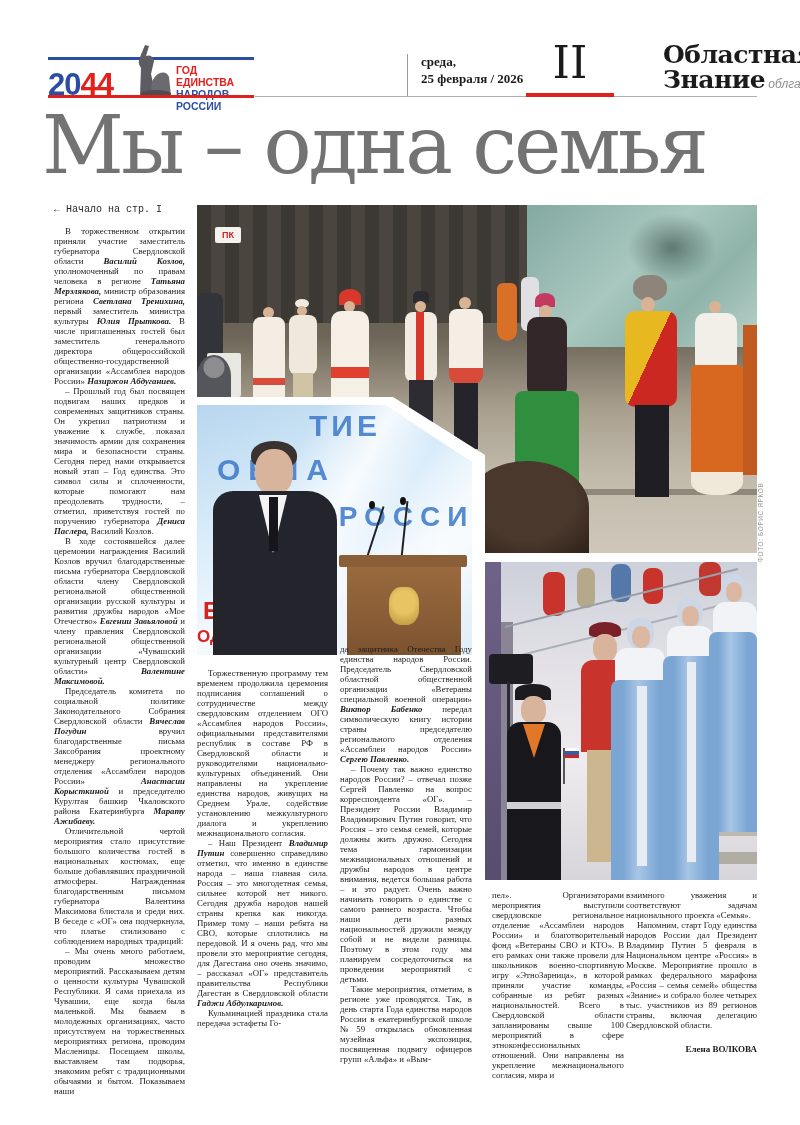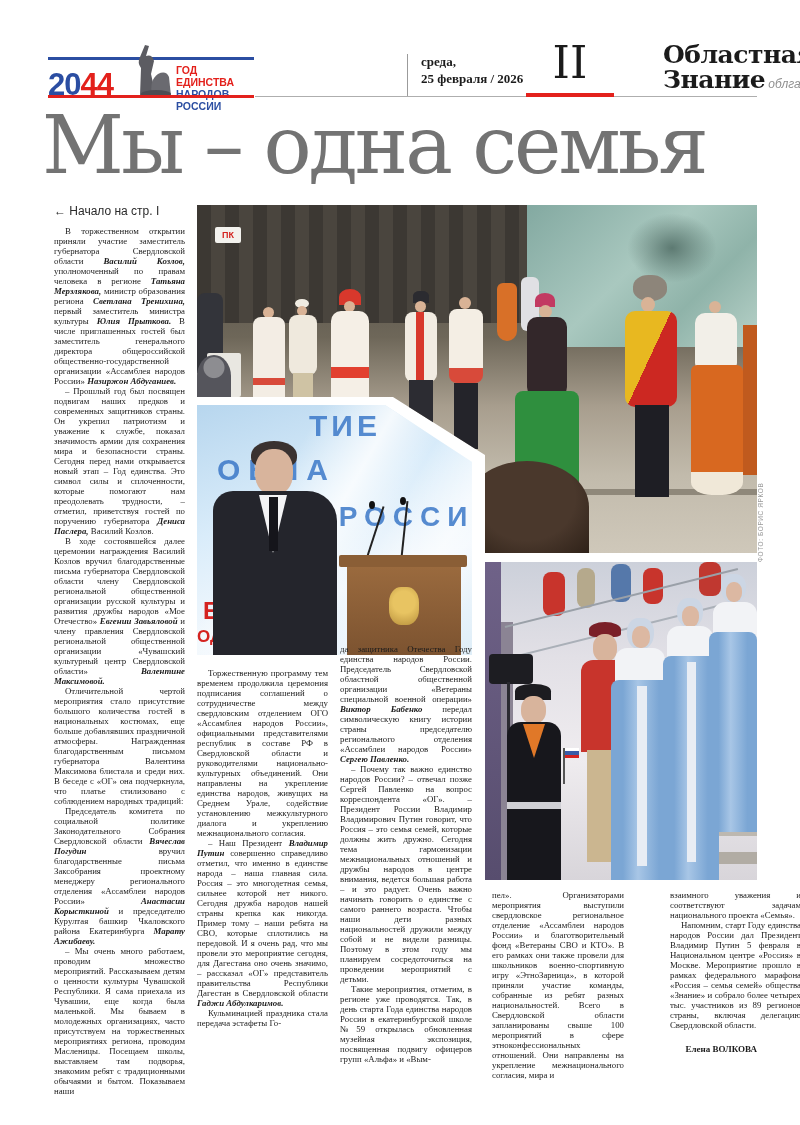--- a/index.html
+++ b/index.html
@@ -27,21 +27,21 @@
   .m-paper{left:644px;top:42px;font-family:"DejaVu Serif",serif;font-weight:bold;
            font-size:25px;line-height:25px;letter-spacing:-0.5px;margin-left:19px;}
   .m-site{font-family:Liberation Sans, sans-serif;font-weight:normal;font-style:italic;
           font-size:12px;color:#8f8f8f;letter-spacing:0;margin-left:3px;}
 
   
   .headline{left:42px;top:100px;font-family:"DejaVu Serif",serif;font-size:80px;line-height:92px;
             letter-spacing:-3px;white-space:nowrap;color:#737373;}
 
   
-  .note{left:54px;top:204px;font-family:Liberation Sans, sans-serif;font-size:12px;color:#2a2a2a;}
+  .note{left:54px;top:204px;font-family:Liberation Mono, monospace;font-size:10px;color:#2a2a2a;}
   .col{position:absolute;width:131px;font-size:8.8px;line-height:10px;text-align:justify;}
   .col p{margin:0;text-indent:11px;}
   .col p.cont{text-indent:0;}
   .col b{font-weight:bold;font-style:italic;}
   .byline{left:626px;top:1044px;width:131px;text-align:right;font-weight:bold;font-size:9px;}
 
   .credit{left:757px;top:428px;height:134px;writing-mode:vertical-rl;transform:rotate(180deg);
           font-family:"Liberation Sans",sans-serif;font-size:6.5px;color:#9b9b9b;letter-spacing:.6px;}
 
   
@@ -215,36 +215,36 @@
     <div class="blob" style="left:228px;top:40px;width:44px;height:48px;background:#f2f3f6;border-radius:12px;"></div>
     <div class="blob" style="left:224px;top:70px;width:48px;height:200px;background:linear-gradient(90deg,#7ba6d4 0 20%,#a8c6e6 45%,#7ba6d4 80%);border-radius:8px 8px 0 0;"></div>
   </div>
 
   <div class="abs credit">ФОТО: БОРИС ЯРКОВ</div>
 
   <div class="col" style="left:54px;top:226px;">
       <p><span>В торжественном открытии приняли участие заместитель губернатора Свердловской области </span><b>Василий Козлов,</b><span> уполномоченный по правам человека в регионе </span><b>Татьяна Мерзлякова,</b><span> министр образования региона </span><b>Светлана Тренихина,</b><span> первый заместитель министра культуры </span><b>Юлия Прыткова.</b><span> В числе приглашенных гостей был заместитель генерального директора общероссийской общественно-государственной организации «Ассамблея народов России» </span><b>Назиржон Абдуганиев.</b></p>
       <p><span>– Прошлый год был посвящен подвигам наших предков и современных защитников страны. Он укрепил патриотизм и уважение к службе, показал значимость армии для сохранения мира и безопасности страны. Сегодня перед нами открывается новый этап – Год единства. Это символ силы и сплоченности, которые помогают нам преодолевать трудности, – отметил, приветствуя гостей по поручению губернатора </span><b>Дениса Паслера,</b><span> Василий Козлов.</span></p>
       <p><span>В ходе состоявшейся далее церемонии награждения Василий Козлов вручил благодарственные письма губернатора Свердловской области члену Свердловской региональной общественной организации русской культуры и развития дружбы народов «Мое Отечество» </span><b>Евгении Завьяловой</b><span> и члену правления Свердловской региональной общественной организации «Чувашский культурный центр Свердловской области» </span><b>Валентине Максимовой.</b></p>
+      <p><span>Председатель комитета по социальной политике Законодательного Собрания Свердловской области </span><b>Вячеслав Погудин</b><span> вручил благодарственные письма Заксобрания проектному менеджеру регионального отделения «Ассамблеи народов России» </span><b>Анастасии Корысткиной</b><span> и председателю Курултая башкир Чкаловского района Екатеринбурга </span><b>Марату Ажибаеву.</b></p>
       <p><span>Отличительной чертой мероприятия стало присутствие большого количества гостей в национальных костюмах, еще больше добавлявших праздничной атмосферы. Награжденная благодарственным письмом губернатора Валентина Максимова блистала и среди них. В беседе с «ОГ» она подчеркнула, что платье стилизовано с соблюдением народных традиций:</span></p>
-      <p><span>Председатель комитета по социальной политике Законодательного Собрания Свердловской области </span><b>Вячеслав Погудин</b><span> вручил благодарственные письма Заксобрания проектному менеджеру регионального отделения «Ассамблеи народов России» </span><b>Анастасии Корысткиной</b><span> и председателю Курултая башкир Чкаловского района Екатеринбурга </span><b>Марату Ажибаеву.</b></p>
       <p><span>– Мы очень много работаем, проводим множество мероприятий. Рассказываем детям о ценности культуры Чувашской Республики. Я сама приехала из Чувашии, еще когда была маленькой. Мы бываем в молодежных организациях, часто присутствуем на торжественных мероприятиях региона, проводим Масленицы. Посещаем школы, выставляем там подворья, знакомим ребят с традиционными обычаями и бытом. Показываем наши</span></p>
     </div>
   <div class="col" style="left:197px;top:668px;">
       <p><span>Торжественную программу тем временем продолжила церемония подписания соглашений о сотрудничестве между свердловским отделением ОГО «Ассамблея народов России», официальными представителями республик в составе РФ в Свердловской области и руководителями национально-культурных объединений. Они направлены на укрепление единства народов, живущих на Среднем Урале, содействие установлению межкультурного диалога и укреплению межнационального согласия.</span></p>
       <p><span>– Наш Президент </span><b>Владимир Путин</b><span> совершенно справедливо отметил, что именно в единстве народа – наша главная сила. Россия – это многодетная семья, сильнее которой нет никого. Сегодня дружба народов нашей страны крепка как никогда. Пример тому – наши ребята на СВО, которые сплотились на передовой. И я очень рад, что мы провели это мероприятие сегодня, для Дагестана оно очень значимо, – рассказал «ОГ» представитель правительства Республики Дагестан в Свердловской области </span><b>Гаджи Абдулкаримов.</b></p>
       <p><span>Кульминацией праздника стала передача эстафеты Го-</span></p>
     </div>
   <div class="col" style="left:340px;top:644px;width:132px;">
       <p class="cont"><span>да защитника Отечества Году единства народов России. Председатель Свердловской областной общественной организации «Ветераны специальной военной операции» </span><b>Виктор Бабенко</b><span> передал символическую книгу истории страны председателю регионального отделения «Ассамблеи народов России» </span><b>Сергею Павленко.</b></p>
       <p><span>– Почему так важно единство народов России? – отвечал позже Сергей Павленко на вопрос корреспондента «ОГ». – Президент России Владимир Владимирович Путин говорит, что Россия – это семья семей, которые должны жить дружно. Сегодня тема гармонизации межнациональных отношений и дружбы народов в центре внимания, ведется большая работа – и это радует. Очень важно начинать говорить о единстве с самого раннего возраста. Чтобы наши дети разных национальностей дружили между собой и не видели разницы. Поэтому в этом году мы планируем сосредоточиться на проведении мероприятий с детьми.</span></p>
       <p><span>Такие мероприятия, отметим, в регионе уже проводятся. Так, в день старта Года единства народов России в екатеринбургской школе №59 открылась обновленная музейная экспозиция, посвященная подвигу офицеров групп «Альфа» и «Вым-</span></p>
     </div>
   <div class="col" style="left:492px;top:890px;width:132px;">
       <p class="cont"><span>пел». Организаторами мероприятия выступили свердловское региональное отделение «Ассамблеи народов России» и благотворительный фонд «Ветераны СВО и КТО». В его рамках они также провели для школьников военно-спортивную игру «ЭтноЗарница», в которой приняли участие команды, собранные из ребят разных национальностей. Всего в Свердловской области запланированы свыше 100 мероприятий в сфере этноконфессиональных отношений. Они направлены на укрепление межнационального согласия, мира и</span></p>
     </div>
-  <div class="col" style="left:626px;top:890px;margin-left:44px;">
+  <div class="col" style="left:626px;top:890px;">
       <p class="cont"><span>взаимного уважения и соответствуют задачам национального проекта «Семья».</span></p>
       <p><span>Напомним, старт Году единства народов России дал Президент Владимир Путин 5 февраля в Национальном центре «Россия» в Москве. Мероприятие прошло в рамках федерального марафона «Россия – семья семей» общества «Знание» и собрало более четырех тыс. участников из 89 регионов страны, включая делегацию Свердловской области.</span></p>
     </div>
   <div class="abs byline">Елена ВОЛКОВА</div>
 
 </div>
 
 </body></html>

